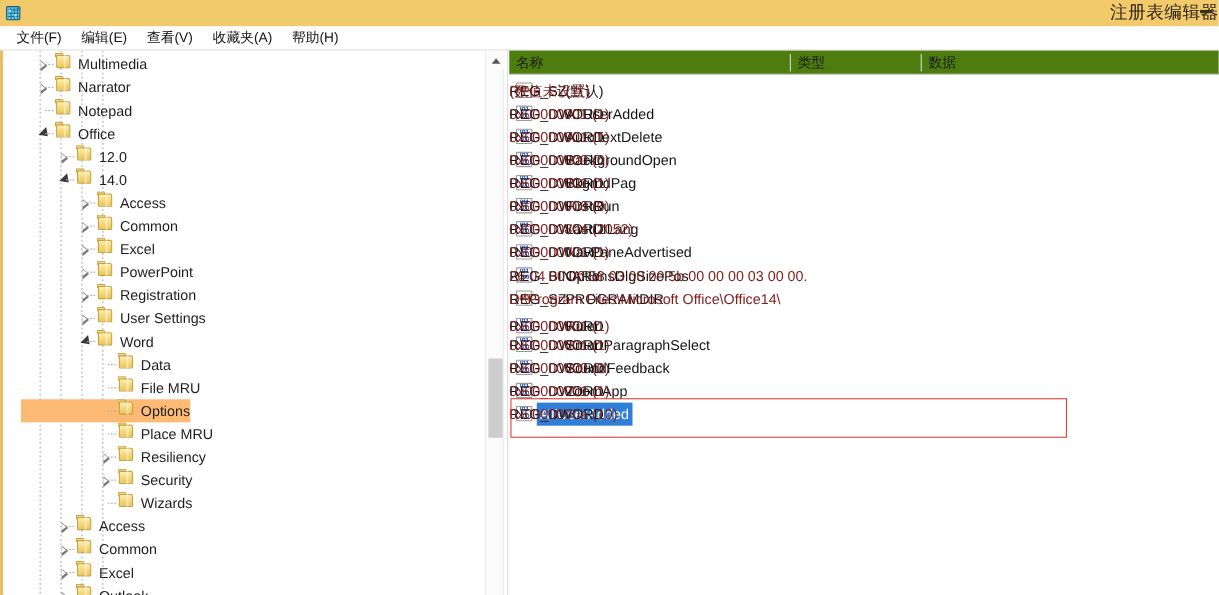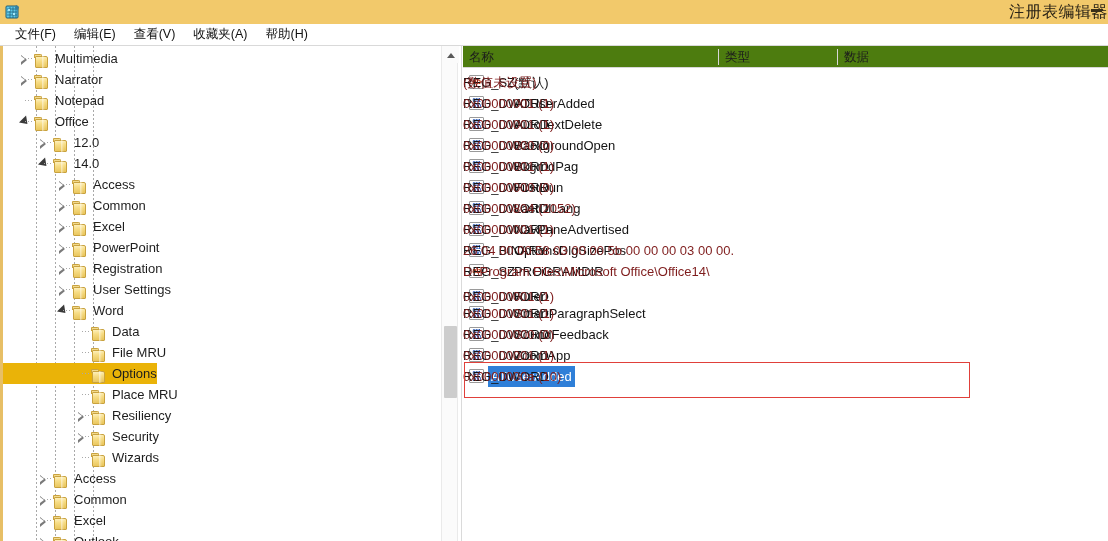--- a/index.html
+++ b/index.html
@@ -81,23 +81,23 @@
   .guide {
     position: absolute; top: 0; width: 1px; height: 495px;
     background-image: linear-gradient(to bottom, #a9a9a9 50%, rgba(255,255,255,0) 0%);
     background-size: 1px 4px;
     background-repeat: repeat-y;
   }
   .tree-row {
     position: absolute;
     height: 21px;
     display: flex;
-    align-items: flex-end;
+    align-items: flex-start;
     white-space: nowrap;
-    left: 0;
+    left: 16px;
   }
   .tw {
     width: 16px; height: 21px;
     position: relative;
     flex: 0 0 16px;
   }
   .tw-collapsed .tw-arrow-outline {
     position: absolute; left: 4px; top: 6.5px;
     width: 0; height: 0;
     border-top: 5px solid transparent;
@@ -151,21 +151,21 @@
   .folder .fs {
     position: absolute; left: 9px; top: 2px;
     width: 3px; height: 12px;
     background: linear-gradient(to right, rgba(255,255,255,0.55), rgba(255,255,255,0));
   }
   .tree-label {
     font-size: 13px;
     color: #1d1d1d;
     line-height: 21px;
   }
-  .tree-row.soft { background: #eab308; }
+  .tree-row.soft { background: #fdba74; }
 
   
   .tree-scroll {
     position: absolute; left: 441px; top: 46px;
     width: 17px; height: 495px;
     background: #fbfbfb;
     border-left: 1px solid #eaeaea;
     border-right: 1px solid #eaeaea;
   }
   .tsb-up {

